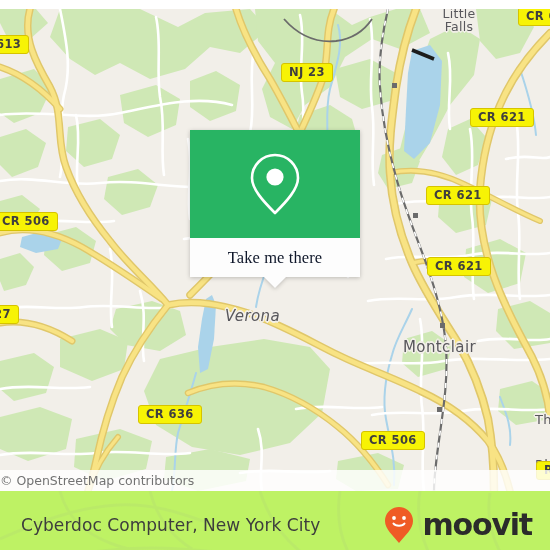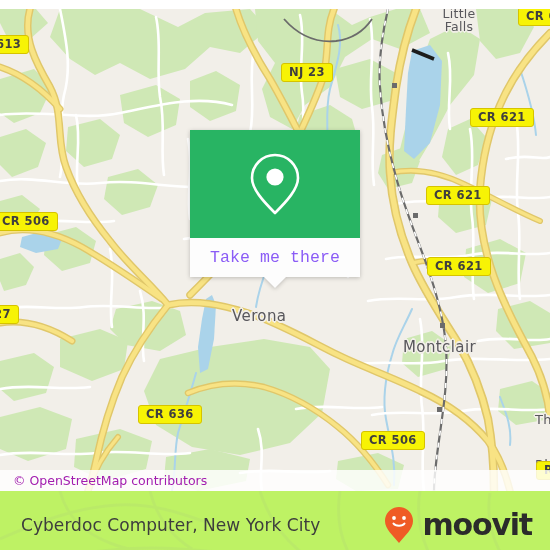--- a/index.html
+++ b/index.html
@@ -56,24 +56,23 @@
   }
 
   
   #attribution {
     position: absolute;
     left: 0; bottom: 0;
     width: 550px; height: 21px;
     background: rgba(255,255,255,0.82);
     display: flex;
     align-items: center;
-    padding-left: 13px;
     font-family: "DejaVu Sans", sans-serif;
     font-size: 12.5px;
-    color: #a21caf;
+    color: #737373;
   }
 
   
   #callout {
     position: absolute;
     left: 190px; top: 121px;
     width: 170px;
     filter: drop-shadow(0 1px 2px rgba(0,0,0,0.22));
   }
   #callout-top {
@@ -84,23 +83,23 @@
     justify-content: center;
   }
   #callout-bottom {
     height: 39px;
     background: #fdfdfd;
     display: flex;
     align-items: center;
     justify-content: center;
   }
   #callout-label {
-    font-family: Liberation Mono, monospace;
+    font-family: Liberation Serif, serif;
     font-size: 16.5px;
-    color: #8b5cf6;
+    color: #0f172a;
     letter-spacing: 0.1px;
   }
   #callout-tail {
     position: absolute;
     left: 50%; bottom: -11px;
     transform: translateX(-50%);
     width: 0; height: 0;
     border-left: 11px solid transparent;
     border-right: 11px solid transparent;
     border-top: 11px solid #fdfdfd;
@@ -295,21 +294,21 @@
 
         <path d="M412,41 L434,50" stroke="#1c1c1c" stroke-width="3.6" fill="none"></path>
       </g>
     </svg>
 
     <div class="map-label place-sm" style="left:431px; top:-2px; width:56px;">
       <div>Little</div>
       <div>Falls</div>
     </div>
 
-    <div class="map-label place-lg" style="left:232px; top:298px;">Verona</div>
+    <div class="map-label place-lg" style="left:225px; top:298px;font-style:italic;">Verona</div>
 
     <div class="map-label place-lg" style="left:403px; top:329px;">Montclair</div>
 
     <div class="map-label place-sm" style="left:535px; top:404px; font-size:13px;">Th</div>
 
     <div class="map-label place-sm" style="left:535px; top:449px; font-size:13px;">Bl</div>
 
     <div class="shield" style="left:-12px; top:26px;">613</div>
     <div class="shield" style="left:281px; top:54px;">NJ 23</div>
     <div class="shield" style="left:470px; top:99px;">CR 621</div>

